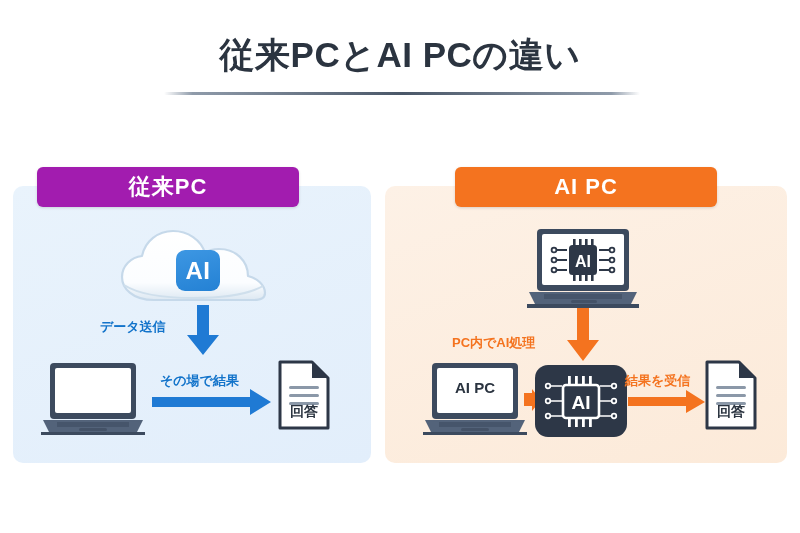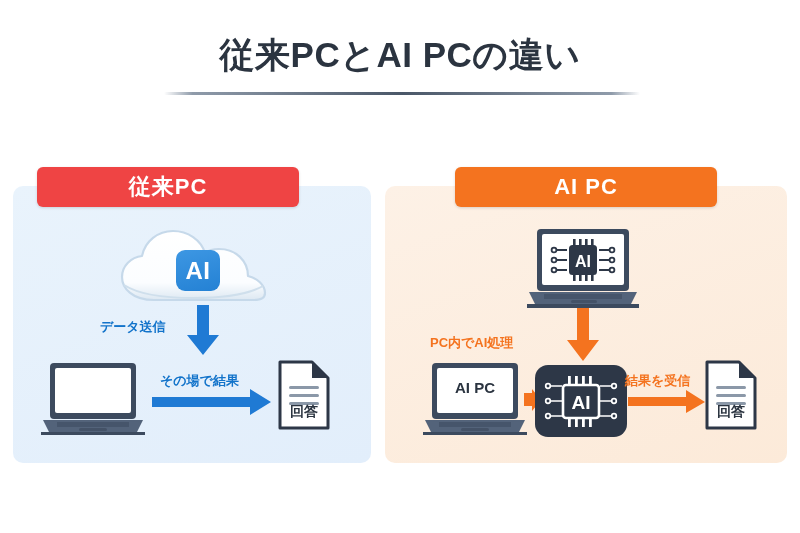--- a/index.html
+++ b/index.html
@@ -64,21 +64,21 @@
     font-weight: bold;
     display: flex;
     align-items: center;
     justify-content: center;
     letter-spacing: 1px;
     box-shadow: 0 1px 3px rgba(0,0,0,0.14);
   }
   .panel-header-left {
     left: 37px; top: 167px;
     width: 262px;
-    background: #ef4444;
+    background: #a21caf;
   }
   .panel-header-right {
     left: 455px; top: 167px;
     width: 262px;
     background: #f4731f;
   }
 
   
   .cloud-wrap {
     position: absolute;
@@ -246,21 +246,21 @@
           <rect x="64" y="46" width="2.6" height="6"></rect>
       </g>
       <text x="56" y="38" font-family="Liberation Sans, sans-serif" font-size="16" font-weight="bold" fill="#ffffff" text-anchor="middle">AI</text>
       <path d="M2 63 H110 L104 75 H8 Z" fill="#53637a"></path>
       <path d="M0 75 H112 L112 79 H0 Z" fill="#3c4a5e"></path>
       <rect x="17" y="65" width="78" height="5" fill="#3c4a5e" opacity="0.55"></rect>
       <rect x="44" y="71" width="26" height="3" rx="1.5" fill="#3c4a5e" opacity="0.65"></rect>
     </svg>
   </div>
 
-  <div class="lbl lbl-orange" style="left:430px; top:334px;">PC内でAI処理</div>
+  <div class="lbl lbl-orange" style="left:452px; top:334px;">PC内でAI処理</div>
 
   <div class="arrow" style="left:565px; top:308px;">
     <svg width="36" height="55" viewBox="0 0 36 55">
       <path d="M12 0 H24 V32 H34 L18 53 L2 32 H12 Z" fill="#f4731f"></path>
     </svg>
   </div>
 
   <div class="laptop" style="left:423px; top:363px; width:104px; height:72px;">
     <svg width="104" height="72" viewBox="0 0 104 72">
       <rect x="9" y="0" width="86" height="56" rx="4" fill="#3c4a5e"></rect>

